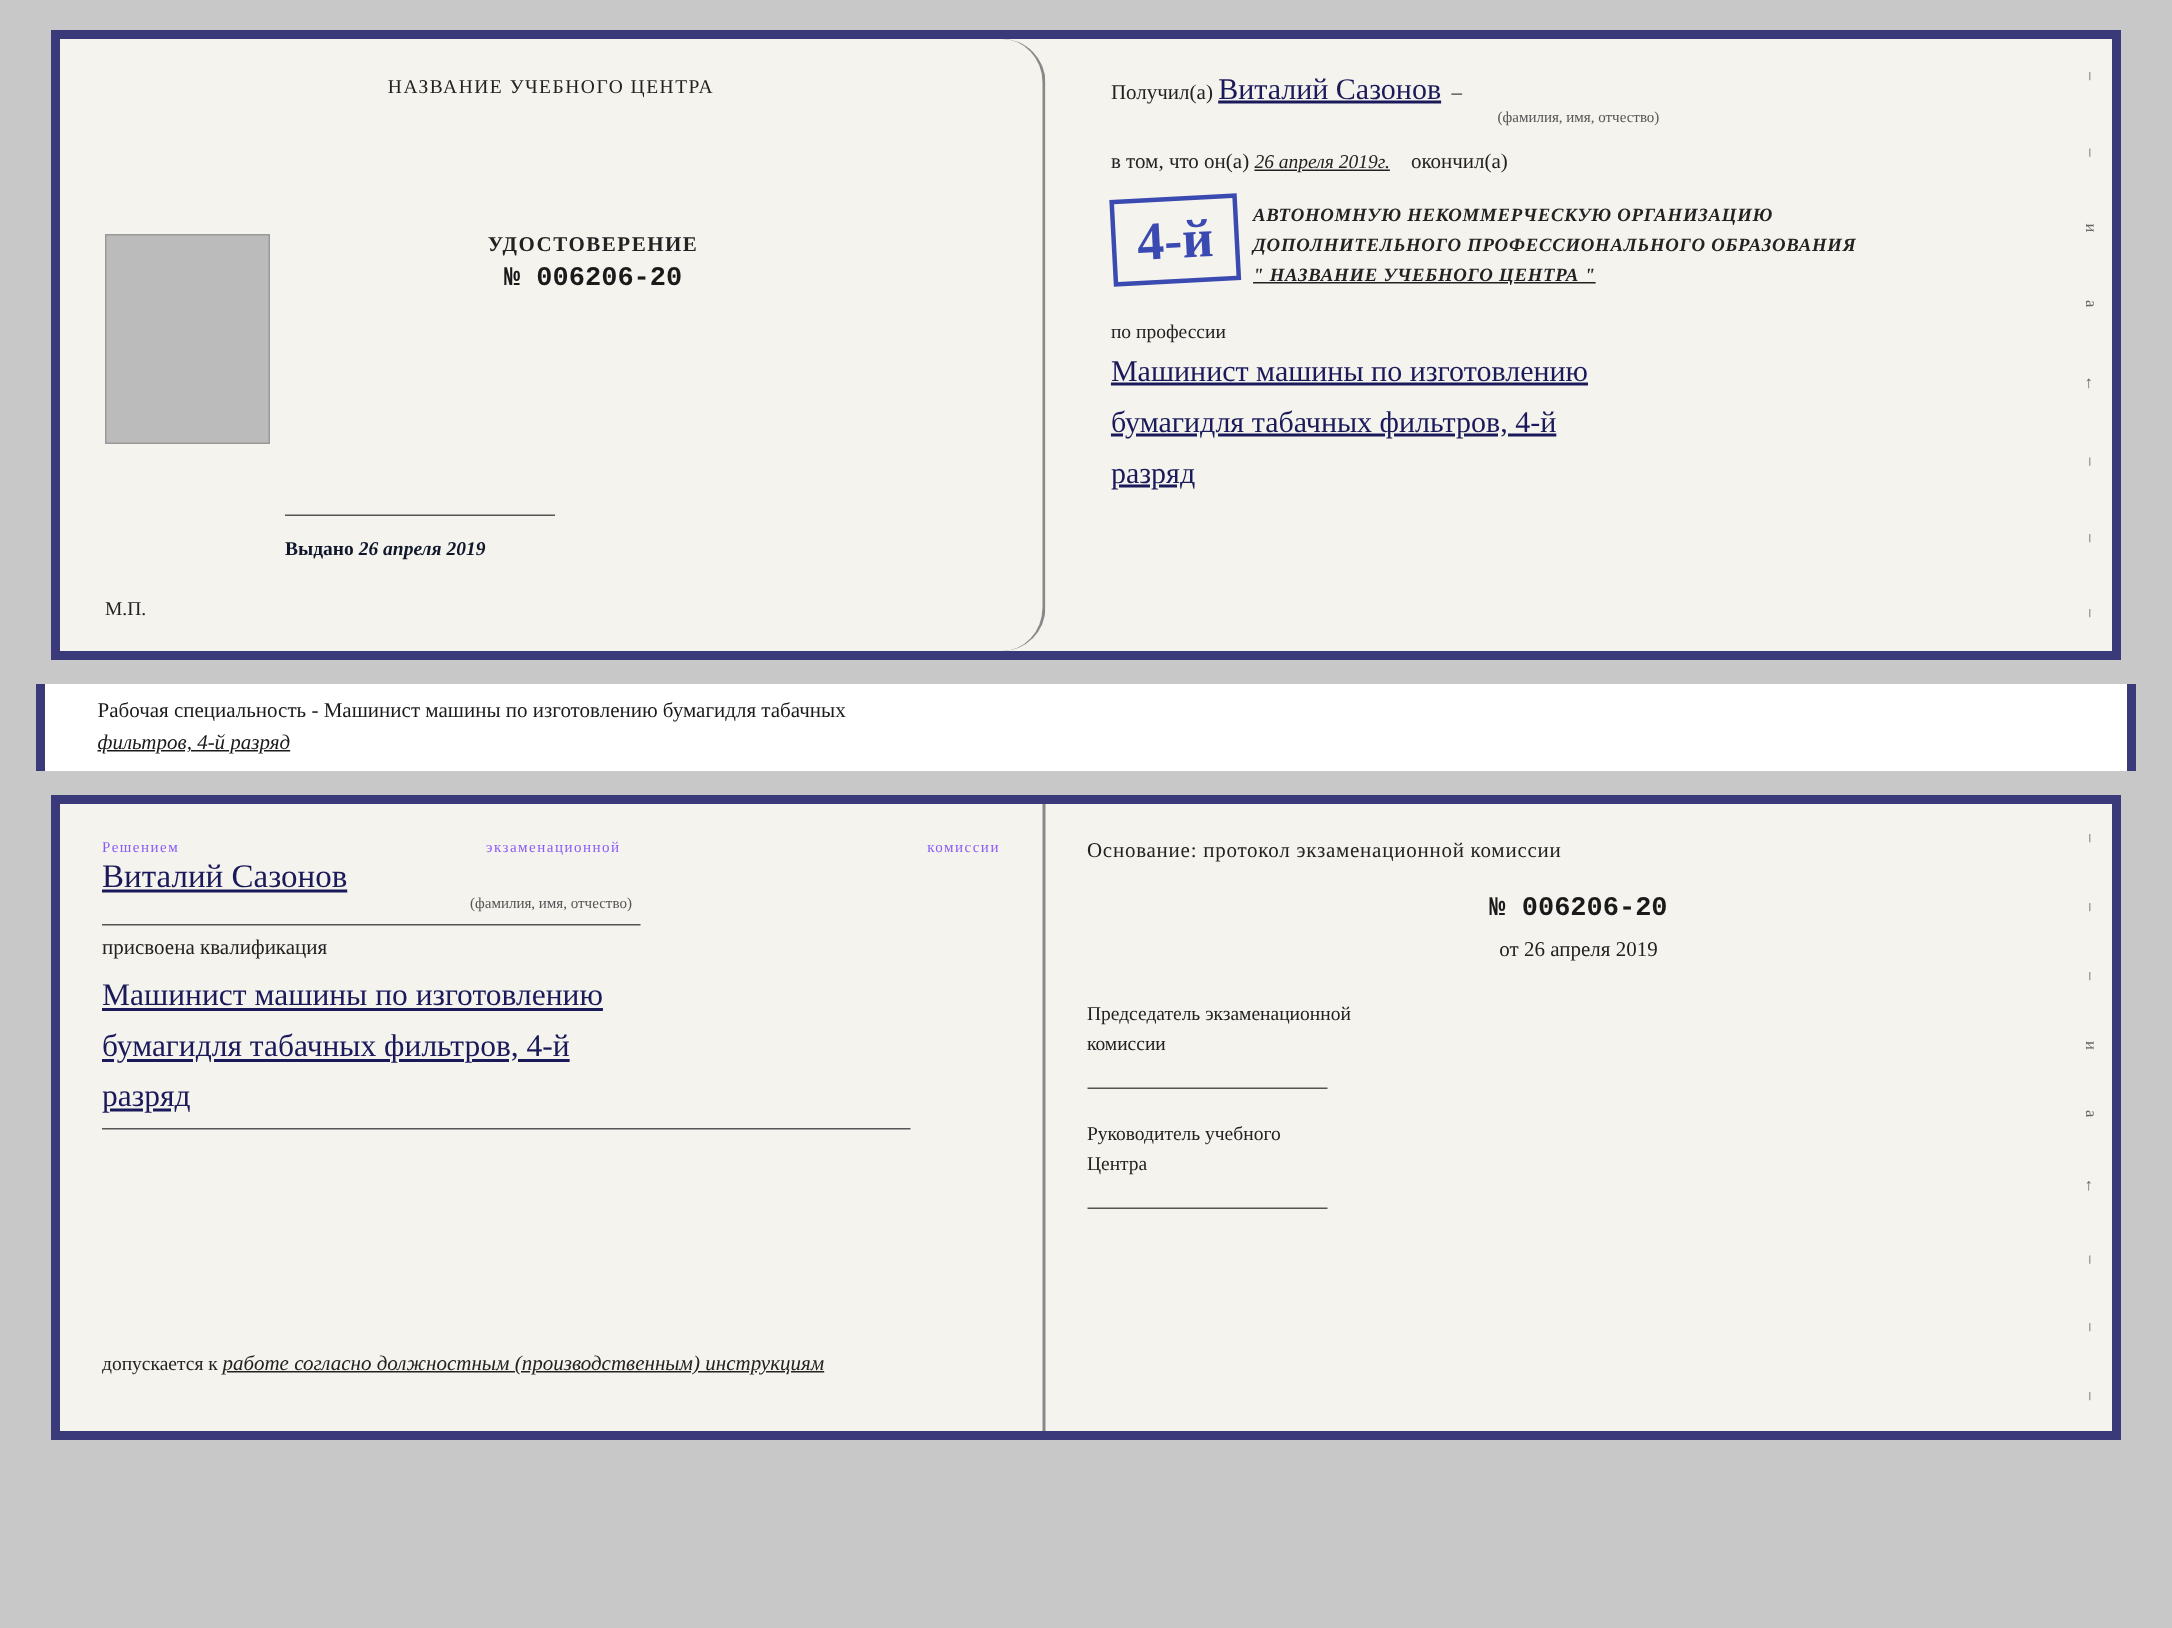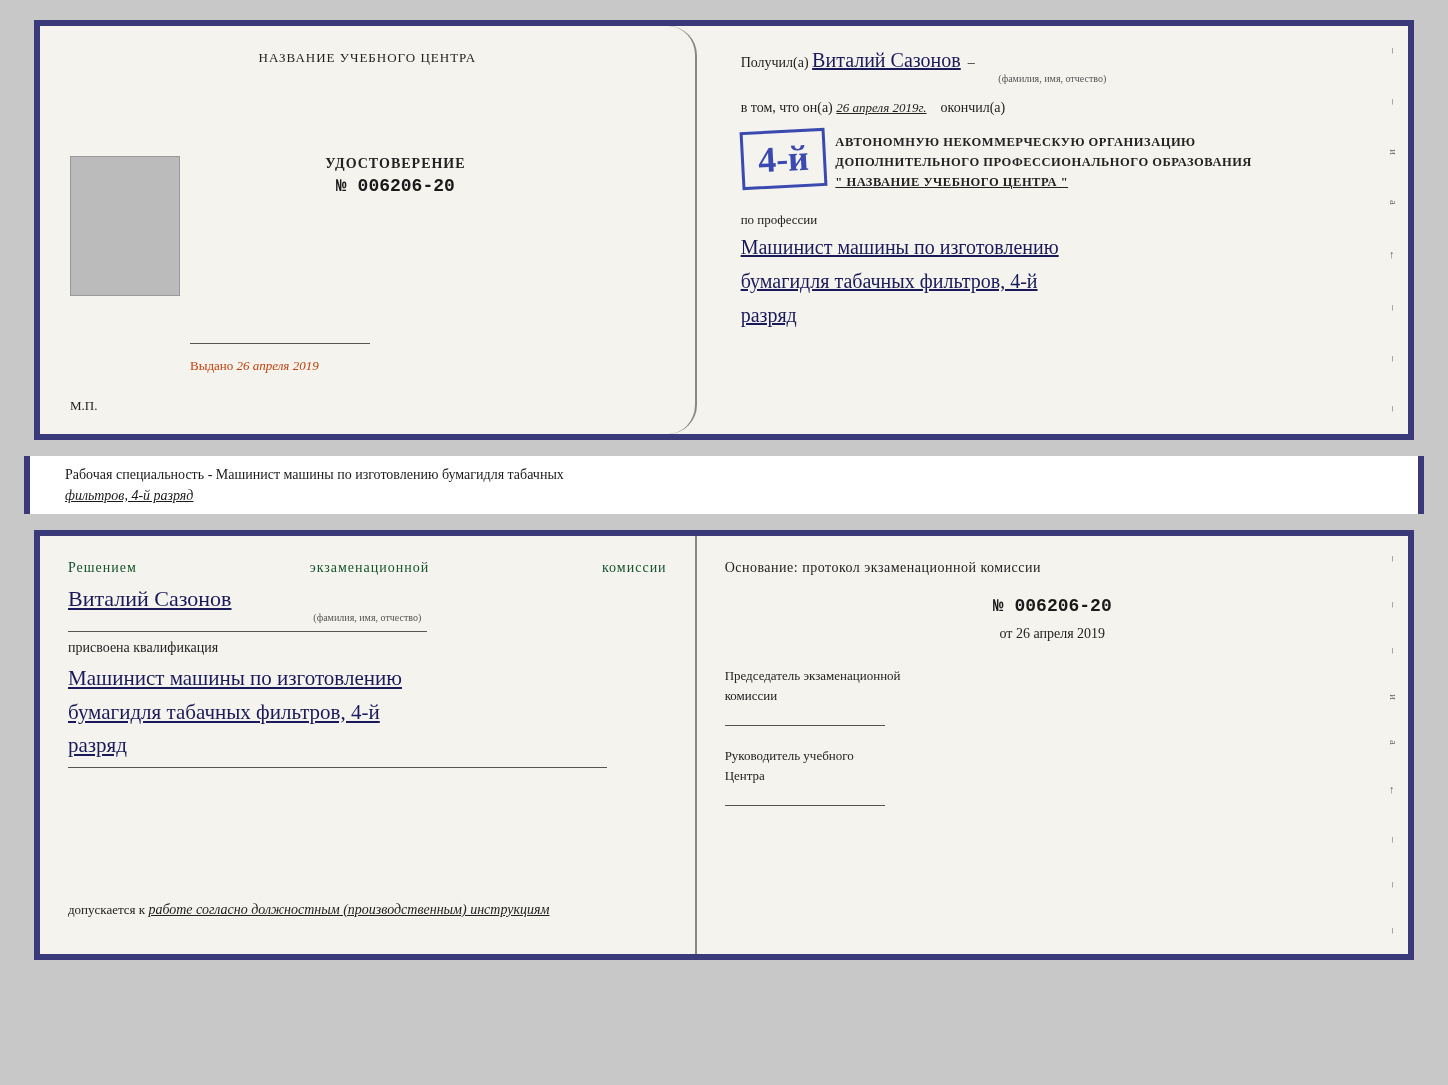--- a/index.html
+++ b/index.html
@@ -87,21 +87,22 @@
       font-family: 'Courier New', monospace;
       color: #1a1a1a;
       margin-top: 4px;
     }
 
     .vydano-line {
       position: absolute;
       bottom: 60px;
       left: 150px;
       font-size: 13px;
-      color: #c2410c;
+      color: #0f172a;
+      font-weight: bold;
     }
 
     .vydano-date {
       font-size: 13px;
       font-style: italic;
     }
 
     .mp-label {
       position: absolute;
       bottom: 20px;
@@ -167,20 +168,21 @@
     .stamp-number {
       font-size: 36px;
       font-weight: bold;
       color: #3a4ab0;
       text-align: center;
       line-height: 1;
     }
 
     .avt-block {
       margin: 10px 0 6px;
+      font-style: italic;
     }
 
     .avt-text {
       font-size: 12.5px;
       color: #222;
       line-height: 1.6;
       font-weight: bold;
       text-transform: uppercase;
       letter-spacing: 0.5px;
     }
@@ -230,26 +232,25 @@
       position: relative;
     }
 
     .bottom-right {
       width: 52%;
       padding: 24px 28px;
       position: relative;
     }
 
     .resheniem-title {
-      font-size: 14px;
+      font-size: 10px;
       letter-spacing: 1px;
       text-align: justify;
       text-align-last: justify;
-      color: #14532d;
-      margin-bottom: 10px;
+      color: #8b5cf6;
     }
 
     .person-name-large {
       font-size: 22px;
       font-family: 'Brush Script MT', cursive;
       color: #1a1a5a;
       text-decoration: underline;
       display: block;
     }
 

